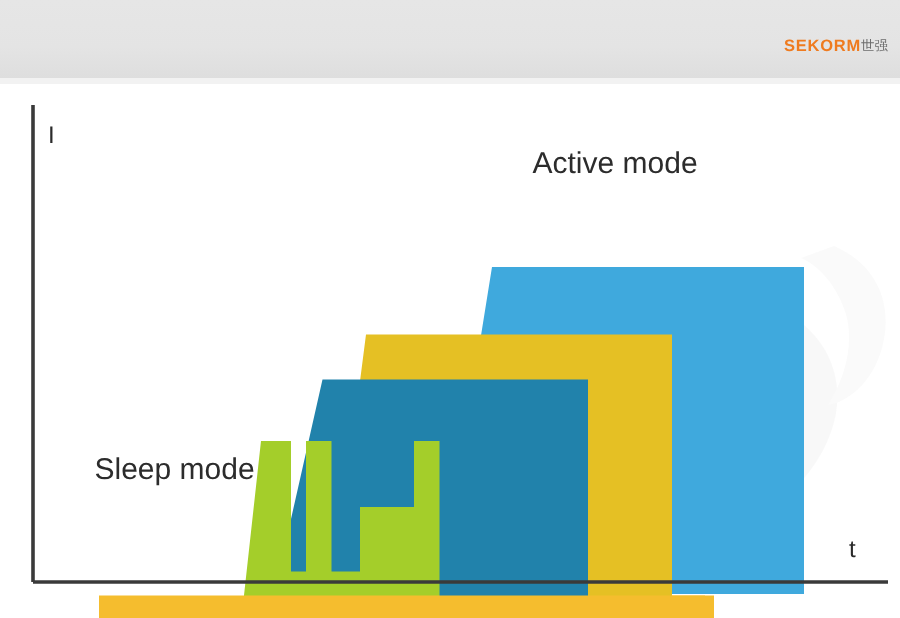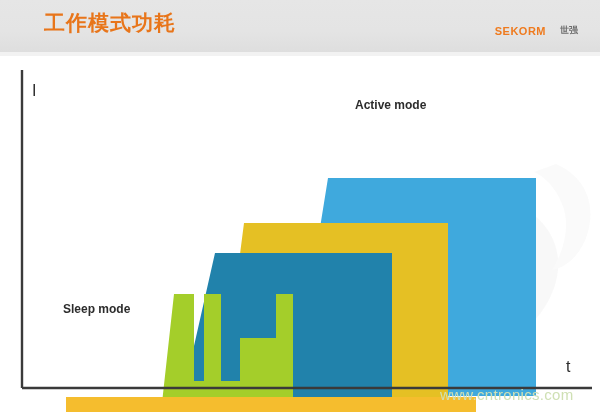--- a/index.html
+++ b/index.html
@@ -44,37 +44,37 @@
     top: 9px;
     font-size: 21px;
     font-weight: bold;
     color: #e8751a;
     letter-spacing: 1px;
     line-height: 28px;
     white-space: nowrap;
   }
   #brand-logo {
     position: absolute;
-    right: 22px;
+    right: 8px;
     top: 24px;
     display: flex;
     align-items: center;
     white-space: nowrap;
   }
   #brand-logo .brand-latin {
     font-size: 11px;
     font-weight: bold;
     color: #ef7b1f;
     letter-spacing: 0.5px;
   }
   #brand-logo .brand-cjk {
     font-size: 9px;
-    font-weight: bold;
+    font-weight: normal;
     color: #6d6d6d;
-    margin-left: 14px;
+    margin-left: 0;
   }
 
   
   #chart-area {
     position: absolute;
     left: 0;
     top: 56px;
     width: 600px;
     height: 356px;
     background: #ffffff;
@@ -91,25 +91,24 @@
     position: absolute;
     font-size: 15px;
     color: #2b2b2b;
     font-family: "Liberation Sans", sans-serif;
   }
   #axis-label-i { left: 32px; top: 26px; font-size: 16px; }
   #axis-label-t { left: 566px; top: 302px; font-size: 16px; }
 
   .mode-label {
     position: absolute;
-    font-size: 12px;
+    font-size: 20px;
     color: #2c2c2c;
     white-space: nowrap;
     font-family: "Liberation Sans", sans-serif;
-    font-weight: bold;
   }
   #label-active-mode { left: 355px; top: 42px; }
   #label-wake-up     { left: 88px;  top: 199px; }
   #label-sleep-mode  { left: 32px;  top: 246px; margin-left: 31px; }
 
   #watermark {
     position: absolute;
     left: 440px;
     top: 330px;
     font-size: 15px;
@@ -118,21 +117,20 @@
     white-space: nowrap;
     font-family: "Liberation Sans", sans-serif;
   }
 </style>
 </head>
 <body>
 
 <div id="slide">
 
   <div id="header">
-    <div id="slide-title">工作模式功耗</div>
 
     <div id="brand-logo">
       <span class="brand-latin">SEKORM</span>
       <span class="brand-cjk">世强</span>
     </div>
   </div>
   <div id="header-underline"></div>
 
   <div id="chart-area">
 
@@ -187,15 +185,14 @@
         <line x1="22" y1="332" x2="592" y2="332" stroke="#3a3a3a" stroke-width="2.4"></line>
       </g>
     </svg>
 
     <div class="axis-label" id="axis-label-i">I</div>
     <div class="axis-label" id="axis-label-t">t</div>
 
     <div class="mode-label" id="label-active-mode">Active mode</div>
     <div class="mode-label" id="label-sleep-mode">Sleep  mode</div>
 
-    <div id="watermark">www.cntronics.com</div>
   </div>
 </div>
 
 </body></html>

